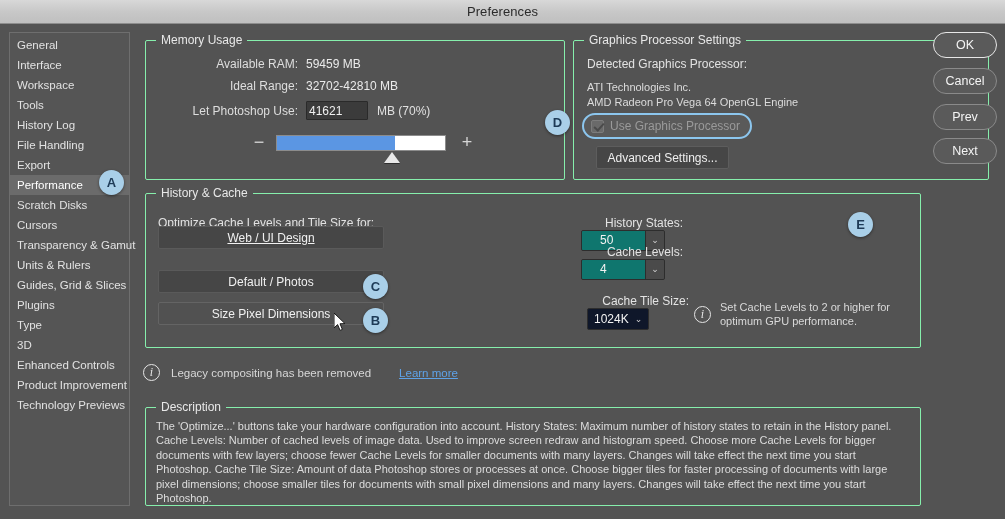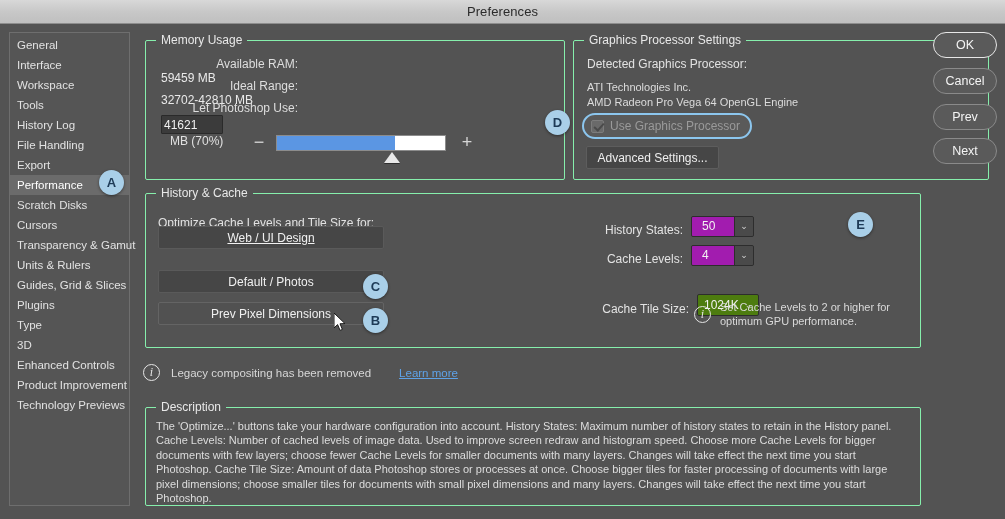--- a/index.html
+++ b/index.html
@@ -79,24 +79,24 @@
 
   #memory-group  { left: 145px; top: 40px;  width: 420px; height: 140px; }
   #gpu-group     { left: 573px; top: 40px;  width: 416px; height: 140px; }
   #hist-group    { left: 145px; top: 193px; width: 776px; height: 155px; }
   #desc-group    { left: 145px; top: 407px; width: 776px; height: 99px; }
 
   
   .mem-row {
     position: absolute;
     display: flex;
+    align-items: center;
     font-size: 12px;
     color: #e0e0e0;
     white-space: nowrap;
-    flex-direction: column;
   }
   .mem-label {
     width: 145px;
     text-align: right;
     padding-right: 8px;
     color: #dedede;
   }
   .mem-value { color: #eaeaea; }
 
   #mem-row-1 { left: 15px; top: 16px; }
@@ -207,21 +207,21 @@
     transform: rotate(42deg);
   }
   .gpu-check-label {
     font-size: 12px;
     color: #9a9a9a;
     white-space: nowrap;
   }
 
   .btn-advanced {
     position: absolute;
-    left: 12px; top: 105px;
+    left: 22px; top: 105px;
     width: 133px;
     height: 23px;
     background: #464646;
     border: 1px solid #5d5d5d;
     border-radius: 2px;
     color: #eeeeee;
     font-size: 12px;
     font-family: "Liberation Sans", sans-serif;
     cursor: default;
   }
@@ -247,65 +247,66 @@
     cursor: default;
   }
   #opt-web     { top: 32px; text-decoration: underline; }
   #opt-default { top: 76px; }
   #opt-huge    { top: 108px; background: #515151; border-color: #646464; }
 
   
   .combo-row {
     position: absolute;
     display: flex;
-    align-items: flex-end;
+    align-items: flex-start;
     font-size: 12px;
     color: #e3e3e3;
     white-space: nowrap;
+    flex-direction: column;
   }
   .combo-label {
     width: 110px;
     text-align: right;
     padding-right: 8px;
   }
   #combo-history { left: 435px; top: 22px; }
   #combo-cache   { left: 435px; top: 51px; }
   #combo-tile    { left: 441px; top: 80px; margin-top: 20px; }
 
   .combo-split {
     display: flex;
     height: 21px;
     border: 1px solid #2d2d2d;
     border-radius: 2px;
     overflow: hidden;
     background: #3c3c3c;
   }
   .combo-split .cval {
-    width: 42px;
-    padding: 0 10px;
+    width: 63px;
+    padding: 0 18px;
     line-height: 19px;
     color: #f2f2f2;
     font-size: 12px;
-    background: #a21caf;
+    background: #0f766e;
   }
   .combo-split .carrow {
     width: 19px;
     background: #4a4a4a;
     border-left: 1px solid #2d2d2d;
     line-height: 19px;
     text-align: center;
     font-size: 9px;
     color: #d5d5d5;
   }
   .combo-solid {
     height: 22px;
     min-width: 62px;
     border: 1px solid #2d2d2d;
     border-radius: 2px;
-    background: #4d7c0f;
+    background: #0f172a;
     display: flex;
     align-items: center;
     padding: 0 6px;
     gap: 6px;
   }
   .combo-solid .cval { color: #f2f2f2; font-size: 12px; }
   .combo-solid .carrow { font-size: 9px; color: #d5d5d5; }
 
   
   .info-circle {
@@ -482,21 +483,21 @@
     <button class="btn-advanced">Advanced Settings...</button>
   </div>
 
   <div class="group" id="hist-group">
     <span class="group-title">History &amp; Cache</span>
 
     <div class="opt-label">Optimize Cache Levels and Tile Size for:</div>
 
     <button class="opt-btn" id="opt-web">Web / UI Design</button>
     <button class="opt-btn" id="opt-default">Default / Photos</button>
-    <button class="opt-btn" id="opt-huge">Prev Pixel Dimensions</button>
+    <button class="opt-btn" id="opt-huge">Size Pixel Dimensions</button>
 
     <div class="combo-row" id="combo-history">
       <span class="combo-label">History States:</span>
       <span class="combo-split">
         <span class="cval">50</span>
         <span class="carrow">⌄</span>
       </span>
     </div>
 
     <div class="combo-row" id="combo-cache">

